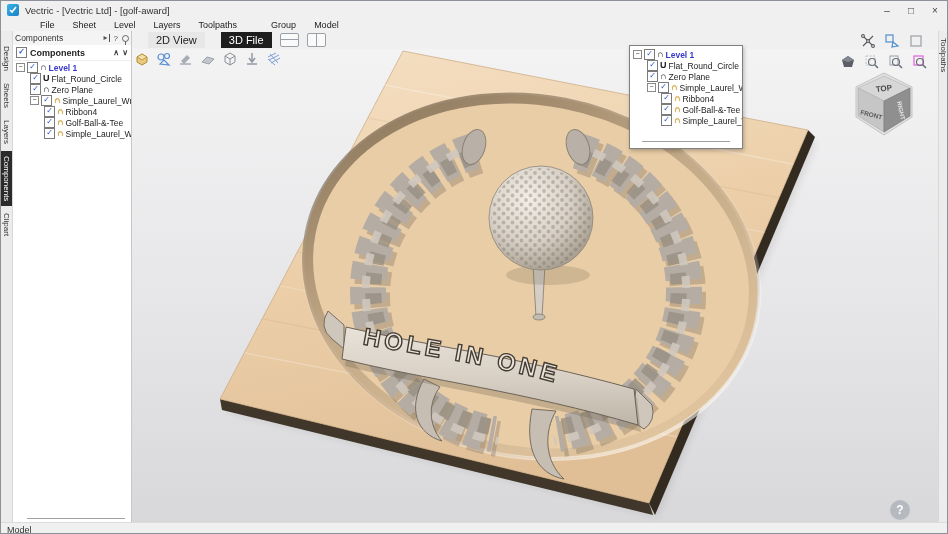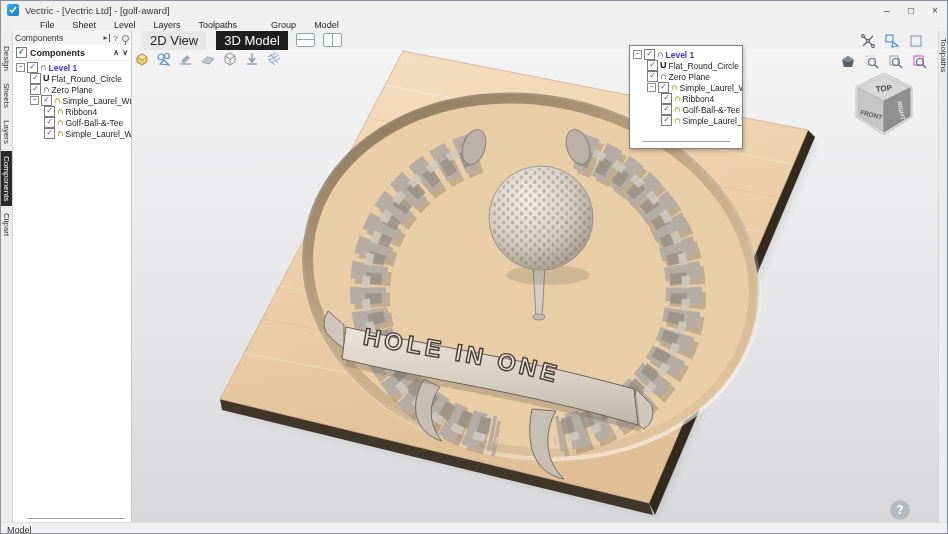--- a/index.html
+++ b/index.html
@@ -35,21 +35,21 @@
   .ind0{padding-left:3px;} .ind1{padding-left:17px;} .ind2{padding-left:31px;}
   .exp{width:7px;height:7px;border:1px solid #8a8a8a;background:#fff;font-size:7px;line-height:5px;text-align:center;color:#333;flex:none;}
   .cb{width:9px;height:9px;border:1px solid #7b7b7b;background:#fff;font-size:8px;line-height:8px;text-align:center;color:#2a52c8;flex:none;}
   .ci{font-weight:bold;font-size:9px;line-height:9px;flex:none;}
   .ci-dark{color:#1a1a1a;} .ci-gold{color:#e0a51e;text-shadow:0 0 1px #8a6508;}
   .lvl-label{color:#3a3acc;font-weight:bold;}
   .hscroll{height:6px;margin:0 6px 3px 14px;border-bottom:1px solid #a0a0a0;}
   
   .canvas-area{position:relative;flex:1;overflow:hidden;}
   .row1{position:absolute;top:0;left:0;right:0;height:18px;background:#f0f0f0;display:flex;align-items:center;z-index:5;}
-  .vtab2{font-size:13px;padding:2px 8px;margin-left:10px;color:#222;background:#e7e7e7;}
+  .vtab2{font-size:11px;padding:2px 8px;margin-left:16px;color:#222;background:#e7e7e7;}
   .vtab2.sel{background:#1e1e1e;color:#fff;}
   .split-ic{width:17px;height:12px;border:1px solid #9aa0a8;border-radius:2px;margin-left:8px;position:relative;background:#fafafa;}
   .split-h::after{content:"";position:absolute;left:0;right:0;top:5px;border-top:1px solid #9aa0a8;}
   .split-v::after{content:"";position:absolute;top:0;bottom:0;left:8px;border-left:1px solid #9aa0a8;}
   .dd{position:absolute;top:2px;display:flex;align-items:center;gap:3px;font-size:8.5px;color:#222;}
   .dd .caret{font-size:7px;color:#444;}
   .ic-sheet{width:9px;height:9px;background:#fff;border:1px solid #9aa0a8;}
   .ic-layer{width:9px;height:7px;background:#f2f2f2;border:1px solid #a8adb4;border-radius:50%;}
   .ic-level{width:10px;height:7px;background:#d9b98a;border:1px solid #a8865a;transform:skewX(-18deg);}
   .scene-wrap{position:absolute;top:18px;left:0;right:0;bottom:0;background:linear-gradient(180deg,#f3f3f4 0%,#e6e6e8 55%,#d8d8da 100%);}
@@ -160,21 +160,21 @@
           <span class="ci ci-gold">∩</span>
           <span>Simple_Laurel_Wreath</span>
         </div>
       </div>
       <div class="hscroll"></div>
     </div>
 
     <div class="canvas-area">
       <div class="row1">
         <span class="vtab2">2D View</span>
-        <span class="vtab2 sel">3D Model</span>
+        <span class="vtab2 sel">3D File</span>
         <span class="split-ic split-h"></span>
         <span class="split-ic split-v"></span>
       </div>
       <span class="dd" style="left:310px;">
         <span class="ic-sheet"></span>
         <span>Sheet 1</span>
         <span class="caret">▾</span>
       </span>
       <span class="dd" style="left:392px;">
         <span class="ic-layer"></span>

